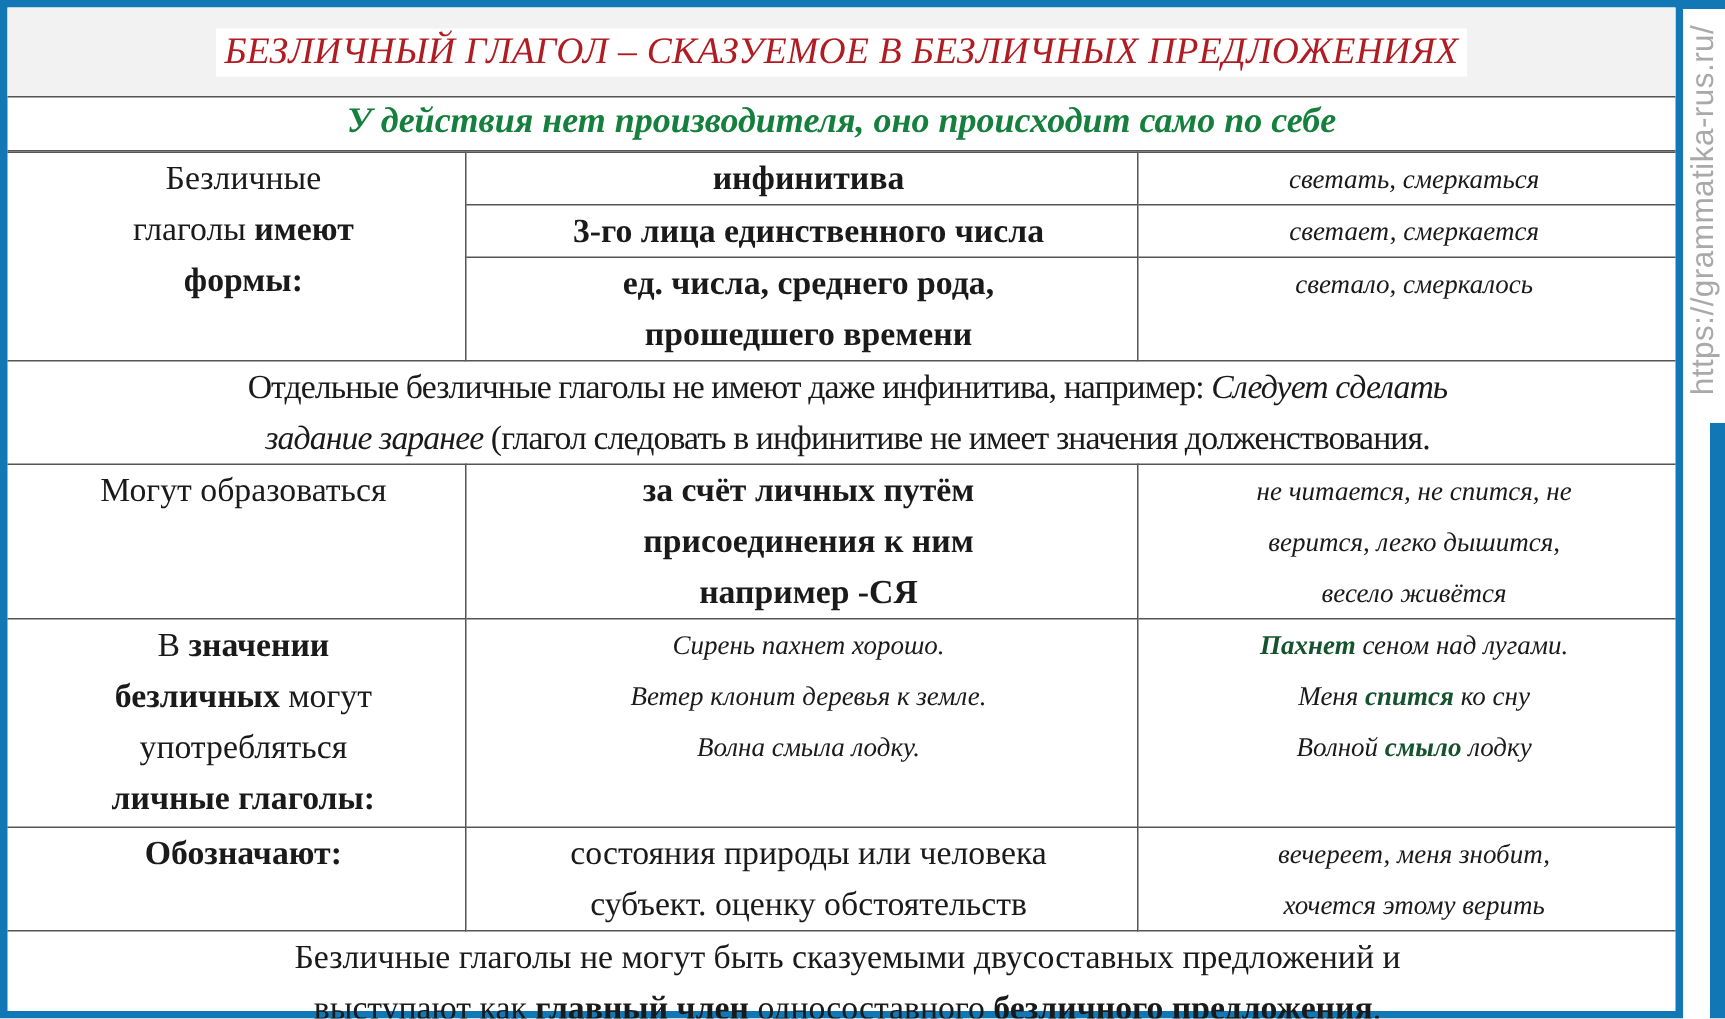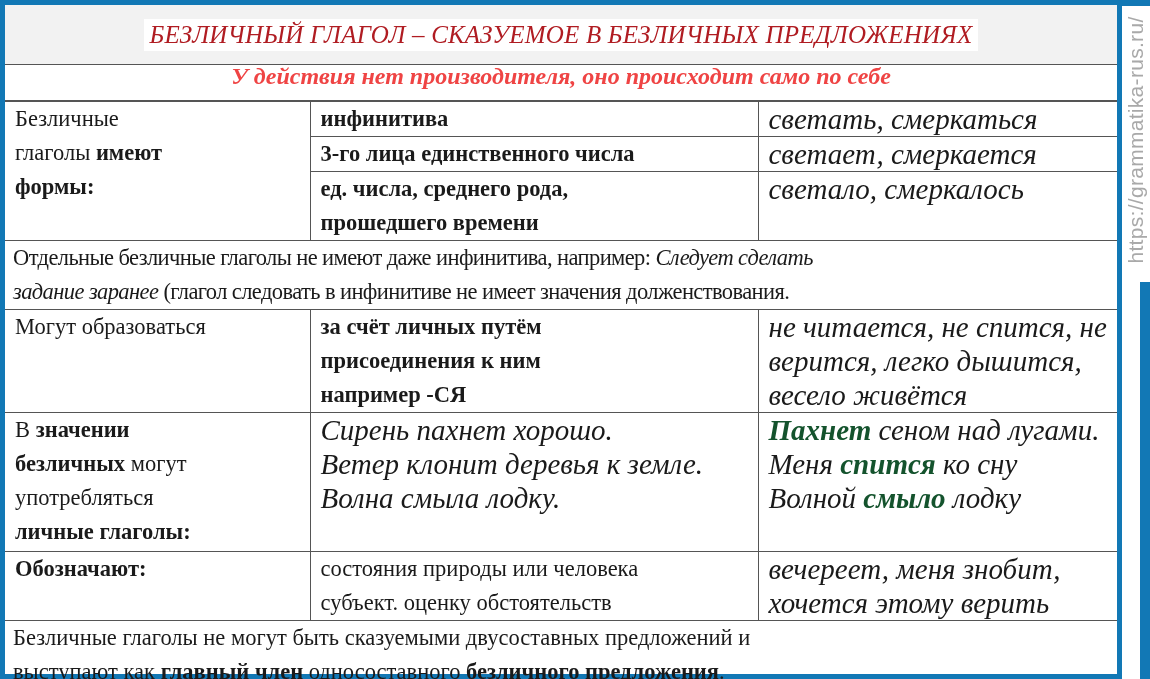--- a/index.html
+++ b/index.html
@@ -50,46 +50,47 @@
     padding: 2px 6px;
     color: #b01c22;
     font-style: italic;
     font-size: 25px;
     letter-spacing: 0.2px;
   }
   .subtitle-row {
     position: absolute; left: 5px; top: 63px; width: 1112px; height: 38px;
     border-bottom: 1.5px solid #555;
     box-sizing: border-box;
-    display: flex; align-items: flex-start; justify-content: center;
-    color: #ef4444; font-style: italic; font-size: 24px; font-weight: bold;
+    display: flex; align-items: center; justify-content: center;
+    color: #15803d; font-style: italic; font-size: 24px; font-weight: bold;
   }
   table.grid {
     position: absolute; left: 5px; top: 101px;
     width: 1112px;
     border-collapse: collapse;
     table-layout: fixed;
     font-size: 22.5px;
     line-height: 34px;
   }
   table.grid td {
     border: 1.5px solid #555;
     vertical-align: top;
     padding: 0 0 0 10px;
+    text-align: center;
   }
   table.grid tr td:first-child { border-left: none; }
   table.grid tr td:last-child { border-right: none; }
   table.grid td.full { padding-left: 8px; border-radius: 12px; }
   col.c1 { width: 305px; }
   col.c2 { width: 448px; }
   col.c3 { width: 359px; }
   .b { font-weight: bold; }
   .i { font-style: italic; }
   .red { color: #14532d; font-weight: bold; }
-  .ex { font-style: italic; font-size: 29px; }
+  .ex { font-style: italic; font-size: 18px; }
   .line { display: block; }
   .narrow { letter-spacing: -0.6px; }
 </style>
 </head>
 <body>
 
 <div class="frame"></div>
 <div class="watermark"></div>
 <div class="watermark-strip"></div>
 <div class="watermark-text">https://grammatika-rus.ru/</div>

